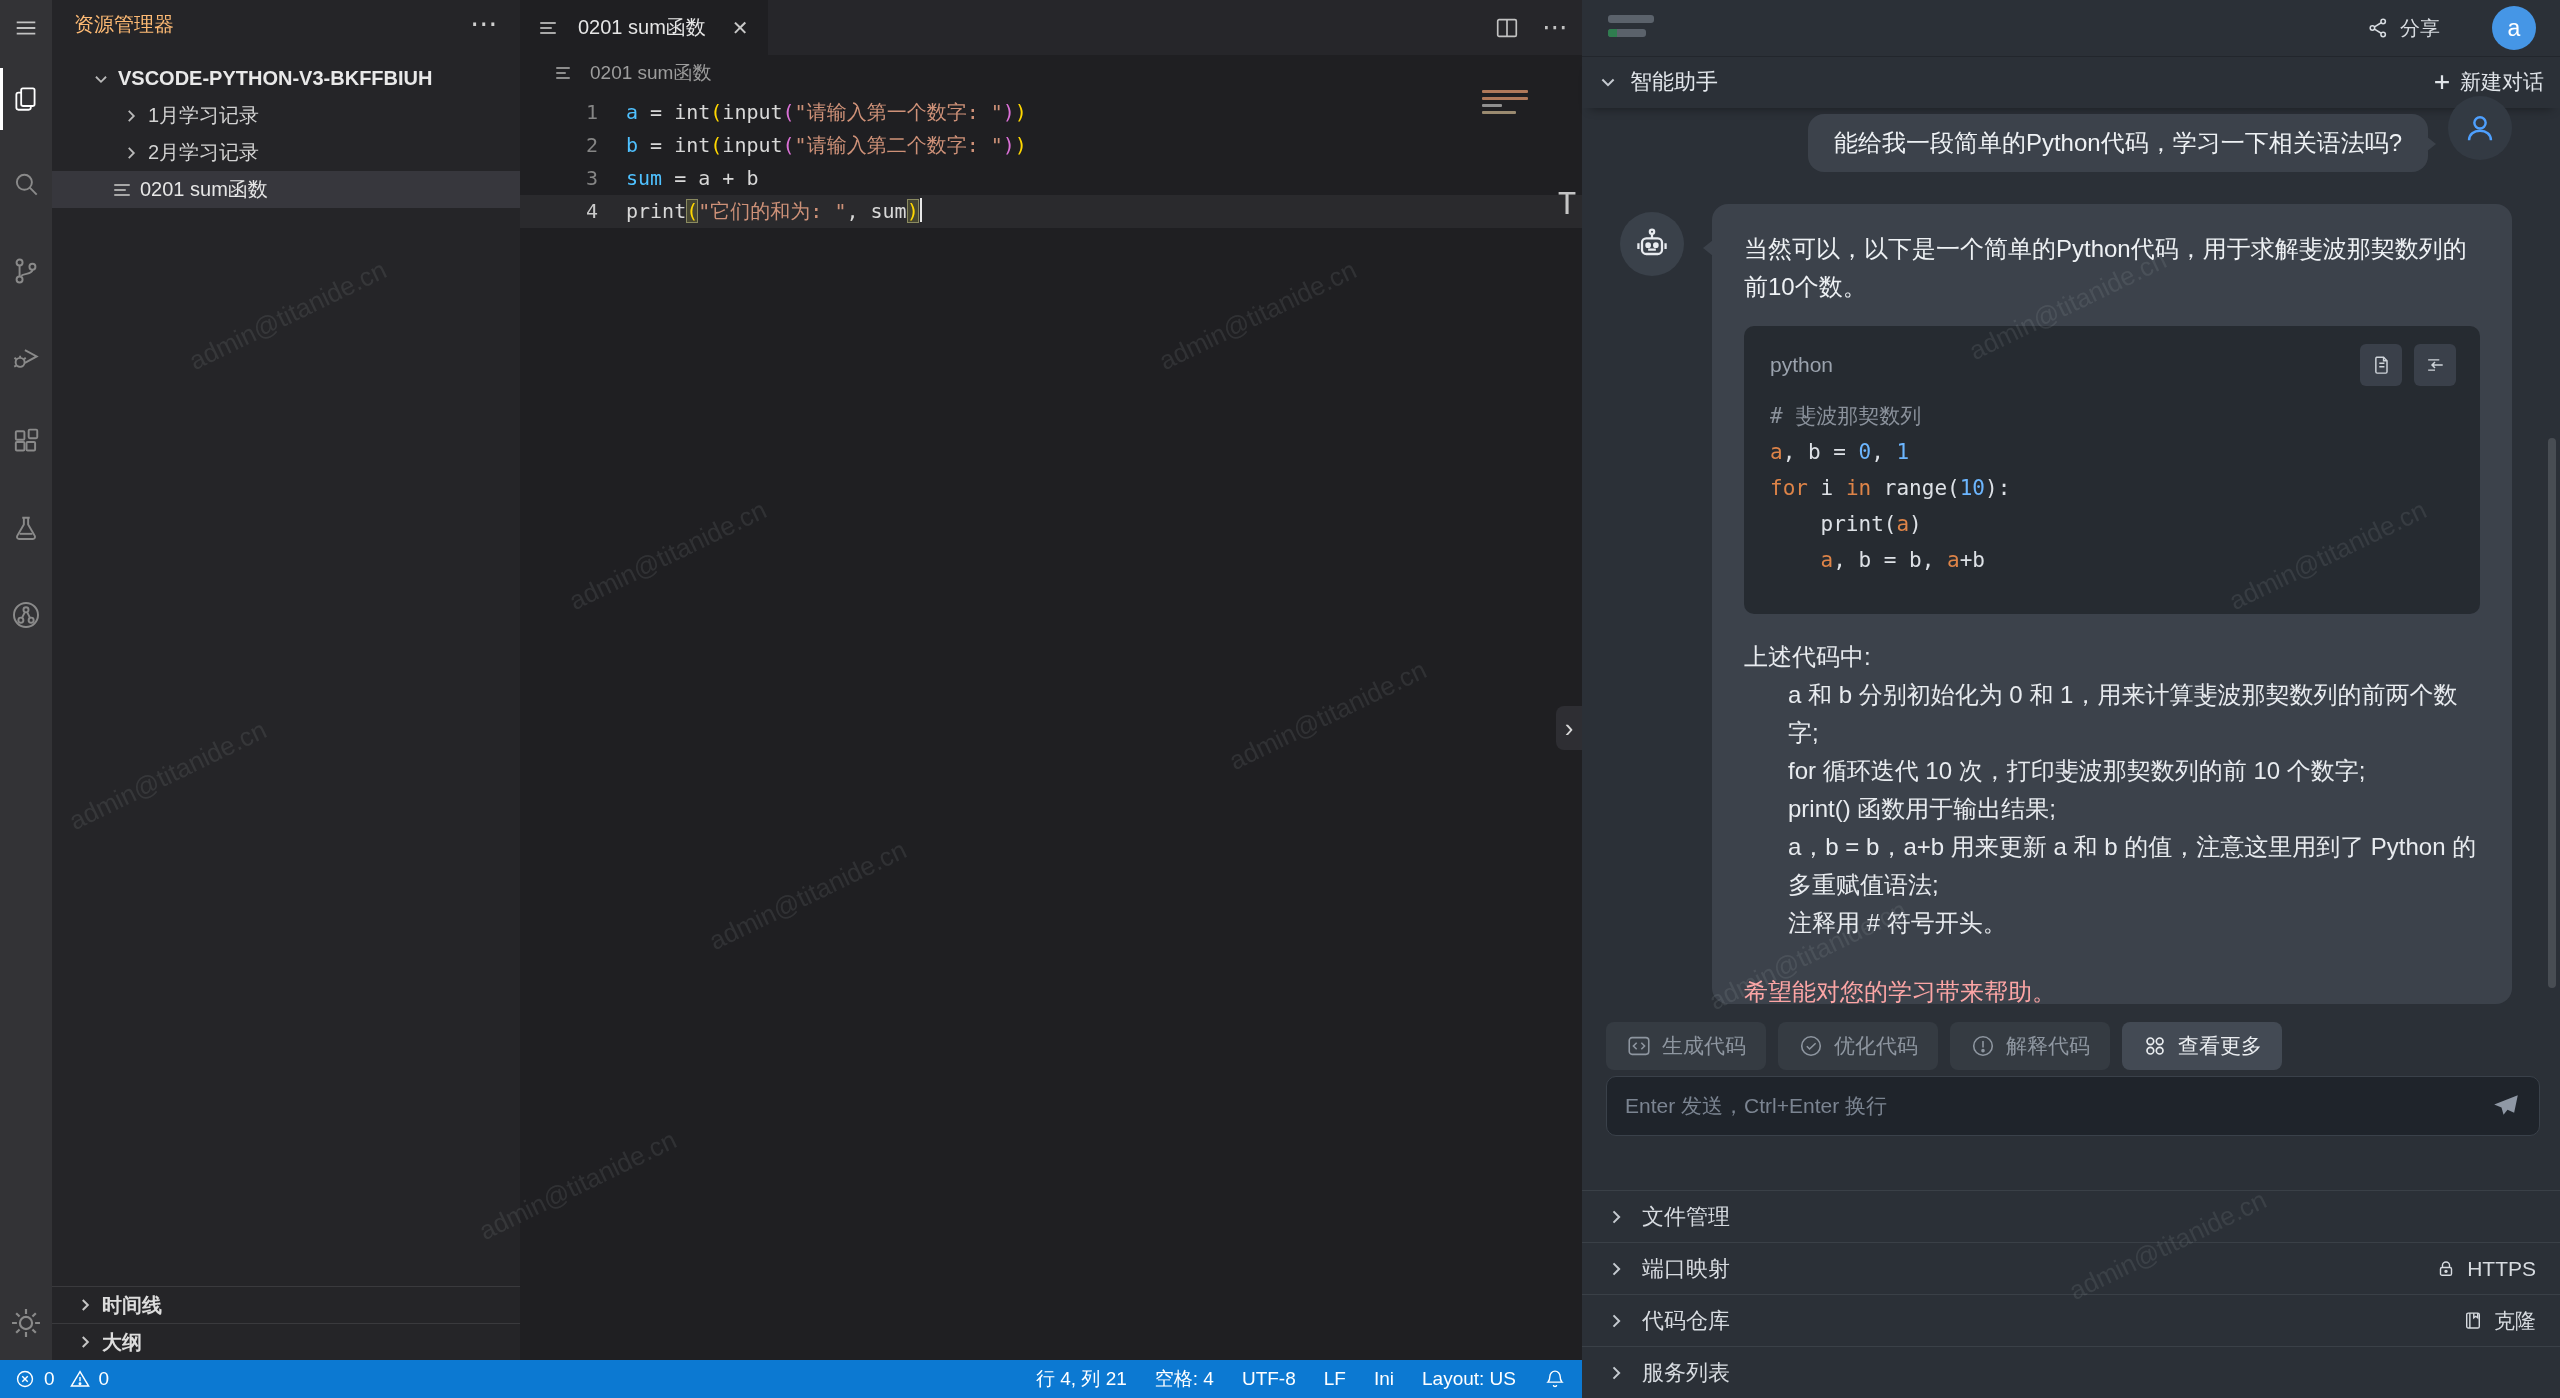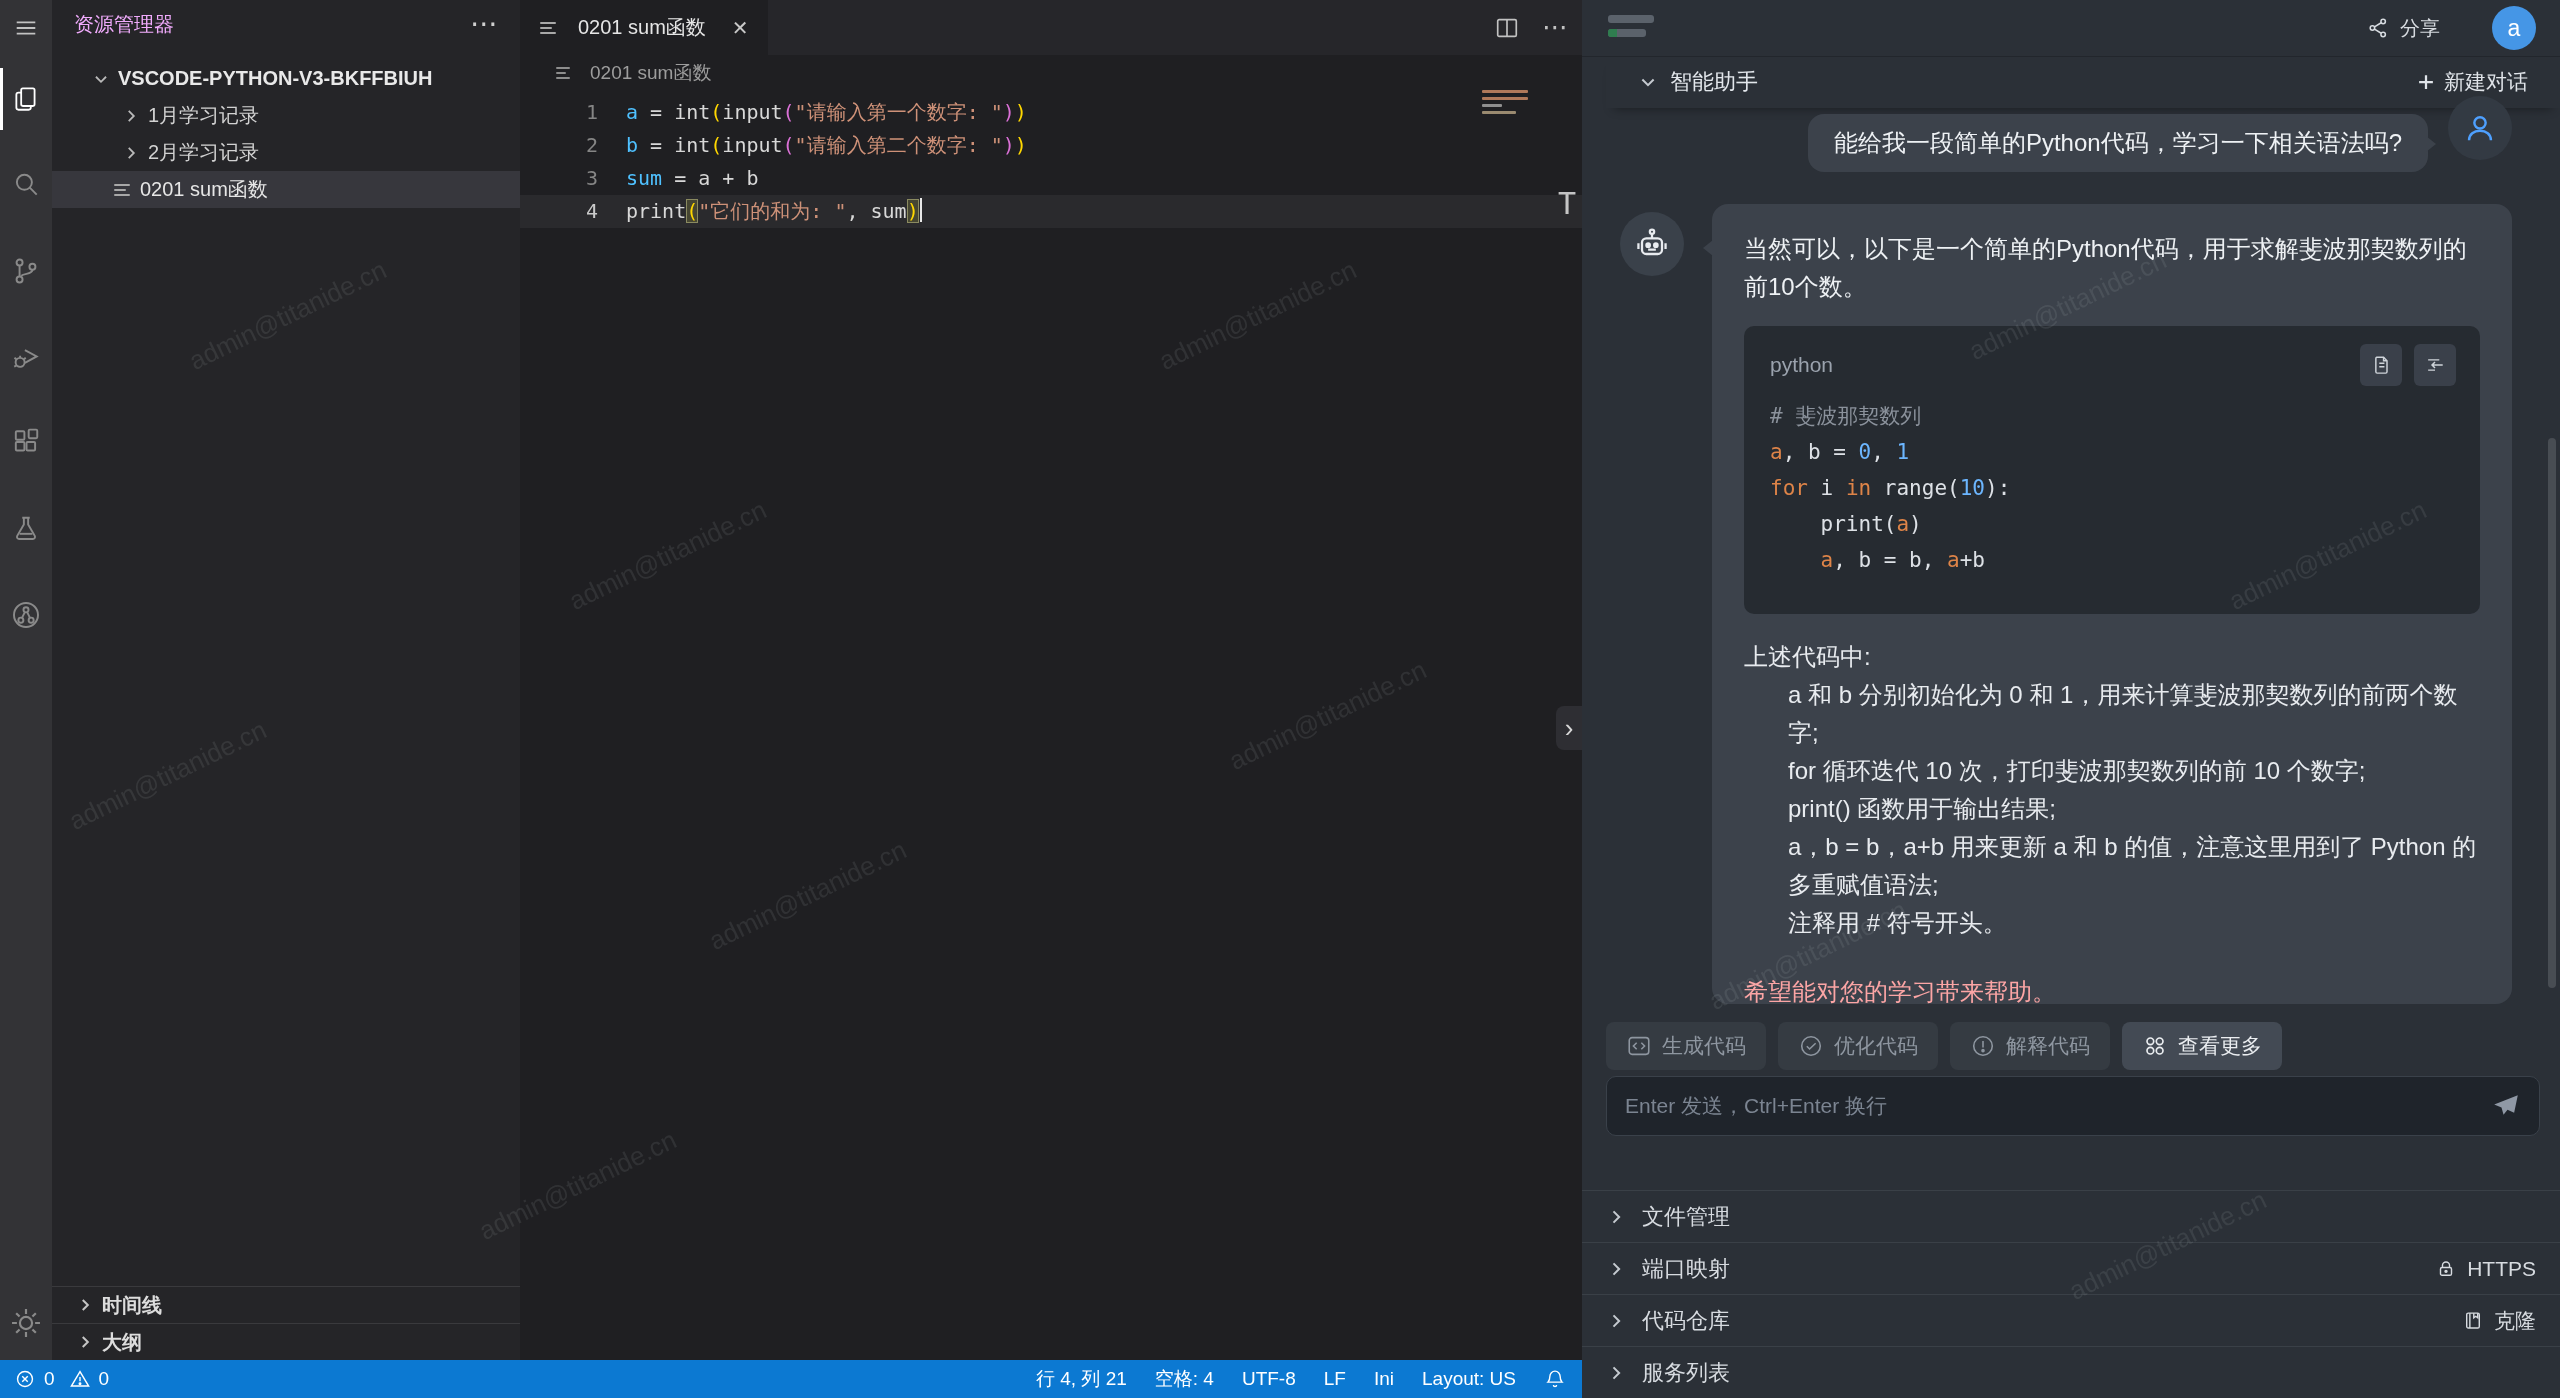--- a/index.html
+++ b/index.html
@@ -11,21 +11,21 @@
   .activity-bar{position:absolute;left:0;top:0;width:52px;bottom:38px;background:#333336;z-index:5;}
   .ab-menu{height:56px;display:flex;align-items:center;justify-content:center;color:#c2c2c2;}
   .ab-item{height:86px;display:flex;align-items:center;justify-content:center;color:#8a8a8a;position:relative;cursor:pointer;}
   .ab-item.active{color:#ffffff;}
   .ab-item.active::before{content:"";position:absolute;left:0;top:12px;bottom:12px;width:3px;background:#ffffff;}
   .ab-gear{position:absolute;bottom:20px;left:0;width:52px;display:flex;justify-content:center;color:#8a8a8a;}
 
   
   .sidebar{position:absolute;left:52px;top:0;width:468px;bottom:38px;background:#252528;color:#cccccc;z-index:4;}
   .sb-header{height:48px;display:flex;align-items:center;justify-content:space-between;padding:0 20px 0 22px;}
-  .sb-title{font-size:20px;color:#f0abfc;}
+  .sb-title{font-size:20px;color:#fdba74;}
   .sb-more{color:#cfcfcf;font-size:28px;letter-spacing:2px;cursor:pointer;line-height:10px;}
   .tree{margin-top:12px;}
   .trow{height:37px;display:flex;align-items:center;font-size:20px;color:#d2d2d2;cursor:pointer;}
   .trow .chev{width:26px;margin-left:40px;color:#b9b9b9;display:flex;align-items:center;}
   .trow.root{font-weight:bold;color:#e9e9e9;}
   .trow.child .chev{margin-left:70px;}
   .trow.selected{background:#37373d;color:#e6e6e6;}
   .trow.selected .chev{margin-left:62px;}
   .file-lines{display:inline-flex;flex-direction:column;gap:3px;margin-right:10px;}
   .file-lines i{display:block;height:2px;background:#a8a8a8;border-radius:1px;}
@@ -55,21 +55,21 @@
 
   
   .rpanel{position:absolute;left:1582px;top:0;width:978px;height:1398px;background:#2b3037;color:#dde1e6;}
   .rp-topbar{position:absolute;left:0;right:0;top:0;height:56px;border-bottom:1px solid #22262c;}
   .drag-handle{position:absolute;left:26px;top:15px;}
   .drag-handle .bar{height:8px;border-radius:3px;background:#5b626b;margin-bottom:6px;width:46px;}
   .drag-handle .bar.b2{width:38px;display:flex;}
   .drag-handle .bar.b2 i{width:9px;height:8px;background:#2f7d4f;border-radius:3px 0 0 3px;display:block;}
   .share{position:absolute;right:120px;top:0;height:56px;display:flex;align-items:center;gap:10px;font-size:20px;color:#d7dbe0;cursor:pointer;}
   .avatar{position:absolute;right:24px;top:6px;width:44px;height:44px;border-radius:50%;background:#4596e6;color:#ffffff;font-size:23px;display:flex;align-items:center;justify-content:center;cursor:pointer;}
-  .rp-sec-header{position:absolute;left:0;right:0;top:56px;height:52px;display:flex;align-items:center;justify-content:space-between;padding:0 32px;box-shadow:0 8px 10px -8px rgba(0,0,0,0.45);margin-left:24px;}
+  .rp-sec-header{position:absolute;left:0;right:0;top:56px;height:52px;display:flex;align-items:center;justify-content:space-between;padding:0 16px;box-shadow:0 8px 10px -8px rgba(0,0,0,0.45);}
   .rp-sec-title{display:flex;align-items:center;gap:12px;font-size:22px;color:#e3e7ec;}
   .new-chat{display:flex;align-items:center;gap:8px;font-size:21px;color:#e0e4e9;cursor:pointer;}
 
   .chat{position:absolute;left:0;right:0;top:108px;height:905px;}
   .user-row{position:absolute;top:0;left:0;right:0;height:80px;}
   .user-bubble{position:absolute;right:132px;top:6px;height:58px;line-height:58px;padding:0 26px;background:#3c424b;border-radius:16px;font-size:24px;color:#eef1f4;white-space:nowrap;}
   .user-bubble::after{content:"";position:absolute;right:-8px;top:22px;border-left:10px solid #3c424b;border-top:8px solid transparent;border-bottom:8px solid transparent;}
   .user-avatar{position:absolute;right:48px;top:-12px;width:64px;height:64px;border-radius:50%;background:#333a43;display:flex;align-items:center;justify-content:center;color:#4ea0ff;}
   .bot-avatar{position:absolute;left:38px;top:104px;width:64px;height:64px;border-radius:50%;background:#3a414a;display:flex;align-items:center;justify-content:center;color:#e8ebef;}
   .asst-bubble{position:absolute;left:130px;top:96px;width:800px;height:800px;background:#3c424b;border-radius:16px;padding:26px 32px;box-sizing:border-box;}

